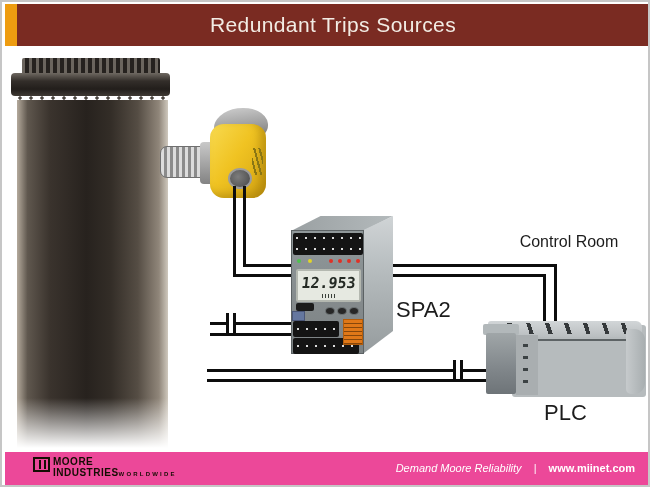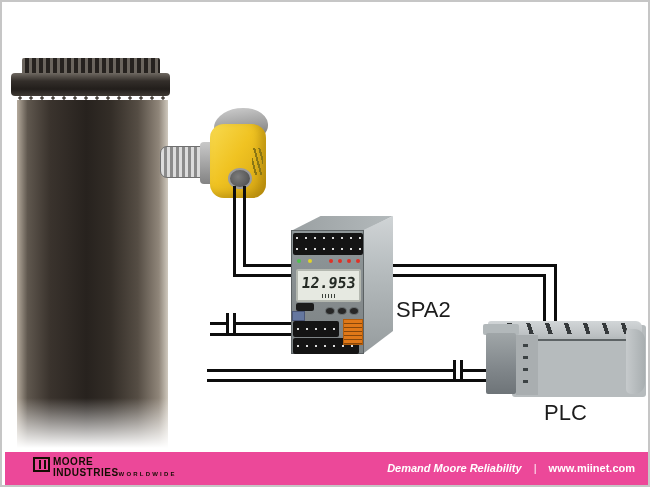--- a/index.html
+++ b/index.html
@@ -117,29 +117,33 @@
   
   .footer{left:3px;top:450px;width:644px;height:34px;background:#ec4899;}
   .logo{left:28px;top:5px;display:flex;align-items:flex-start;color:#140d02;}
   .logo-icon{width:17px;height:15px;border:2px solid #140d02;padding:1px 2px;margin-right:3px;
     background:repeating-linear-gradient(90deg,#140d02 0 2px,rgba(0,0,0,0) 2px 4.5px);
     background-clip:content-box;}
   .logo-l1{font-size:10px;font-weight:bold;letter-spacing:.5px;line-height:10px;}
   .logo-l2{font-size:10px;font-weight:bold;letter-spacing:.5px;line-height:11px;}
   .logo-l3{font-size:6px;font-weight:bold;letter-spacing:2.2px;}
   .footer-right{right:14px;top:10px;color:#ffffff;font-size:11px;white-space:nowrap;}
-  .tagline{font-style:italic;font-weight:bold;}
+  .tagline{font-style:italic;font-weight:normal;}
   .sep{margin:0 9px;opacity:.95;}
   .site{font-weight:bold;margin-top:39px;}
 </style>
 </head>
 <body>
 
 <div id="slide">
 
+  <div class="abs header">
+    <div class="abs header-accent"></div>
+    <div class="abs slide-title">Redundant Trips Sources</div>
+  </div>
 
   <div class="abs pipe">
     <div class="abs pipe-top-bolts"></div>
     <div class="abs pipe-flange"></div>
     <div class="abs pipe-bolt-row"></div>
     <div class="abs pipe-body"></div>
   </div>
 
   <div class="abs tx">
     <div class="abs tx-fitting"></div>
@@ -202,20 +206,21 @@
     </div>
     <div class="abs plc-psu-cap"></div>
     <div class="abs plc-psu"></div>
     <div class="abs plc-cpu">
       <div class="abs plc-cpu-marks"></div>
     </div>
     <div class="abs plc-slats"></div>
     <div class="abs plc-endcap"></div>
   </div>
 
+  <div class="abs dlabel lbl-control-room">Control Room</div>
   <div class="abs dlabel lbl-spa2">SPA2</div>
   <div class="abs dlabel lbl-plc">PLC</div>
 
   <div class="abs footer">
     <div class="abs logo">
       <div class="logo-icon"></div>
       <div class="logo-text">
         <div class="logo-l1">MOORE</div>
         <div class="logo-l2"><span>INDUSTRIES</span><span class="logo-l3">WORLDWIDE</span></div>
       </div>

